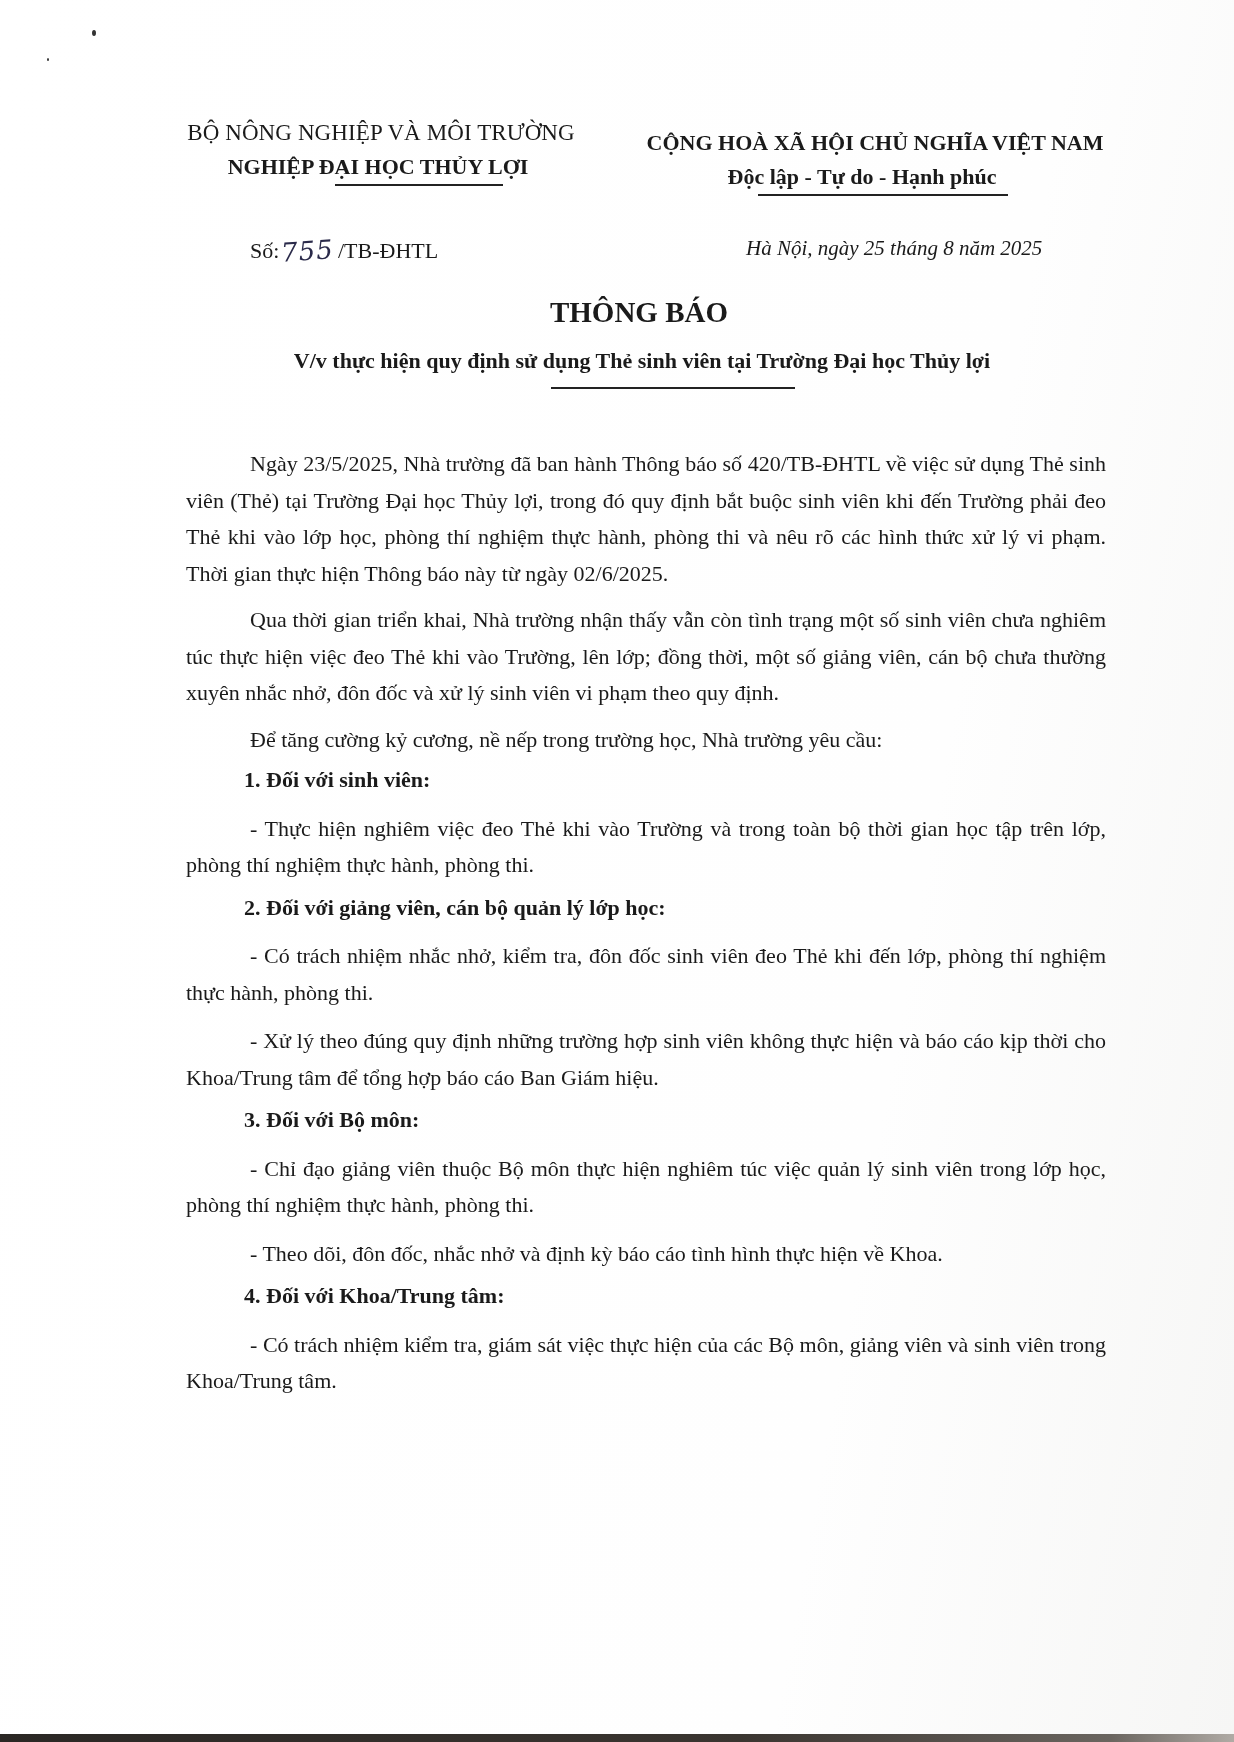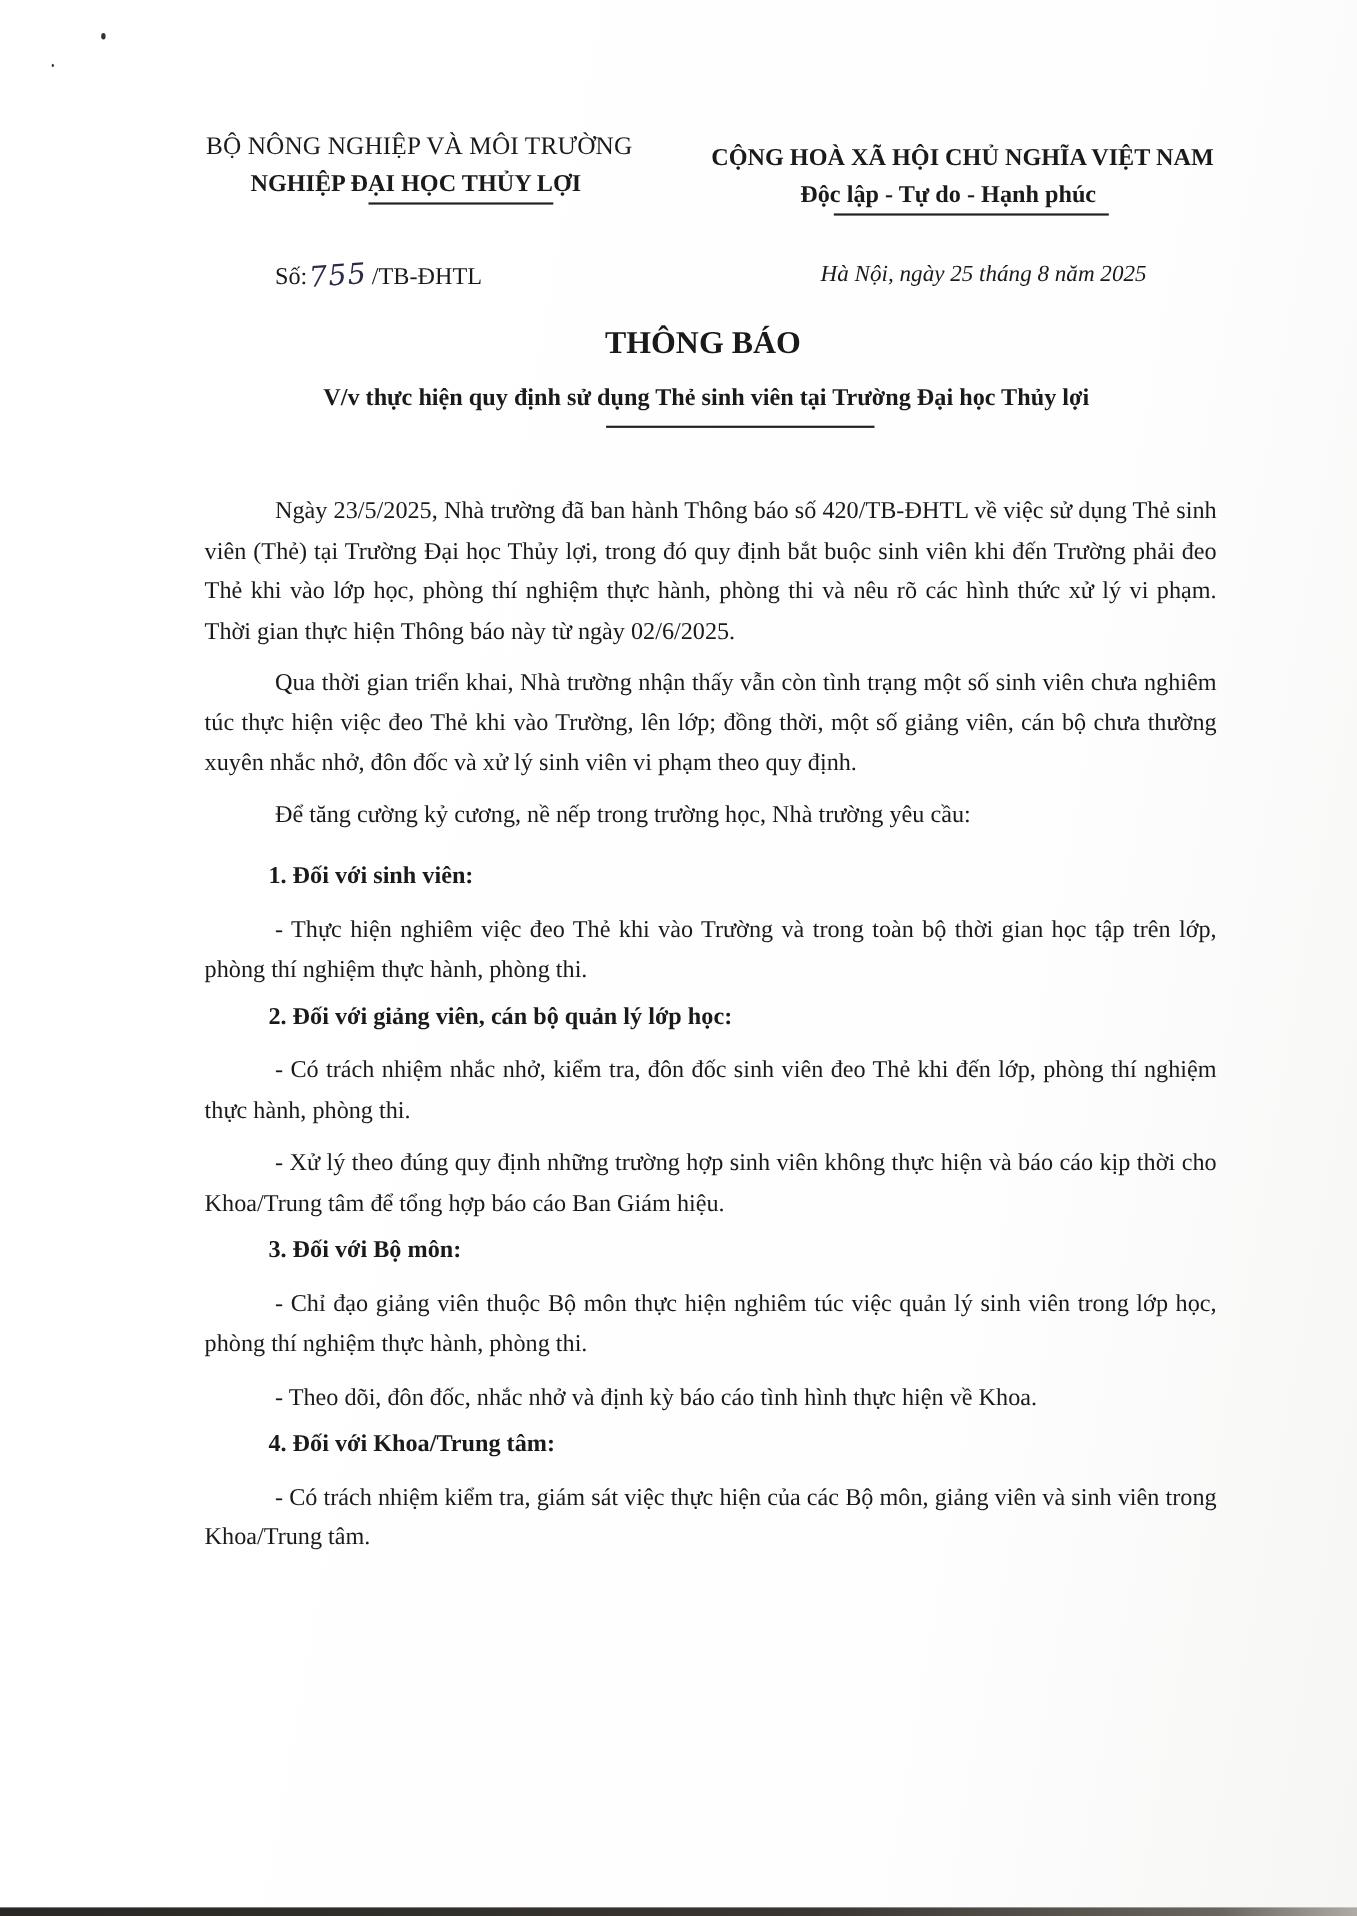--- a/index.html
+++ b/index.html
@@ -181,21 +181,21 @@
 
   <div class="place-date">Hà Nội, ngày 25 tháng 8 năm 2025</div>
 
   <div class="title">THÔNG BÁO</div>
   <div class="subject">V/v thực hiện quy định sử dụng Thẻ sinh viên tại Trường Đại học Thủy lợi</div>
   <div class="rule title"></div>
 
   <div class="body">
     <p class="para">Ngày 23/5/2025, Nhà trường đã ban hành Thông báo số 420/TB-ĐHTL về việc sử dụng Thẻ sinh viên (Thẻ) tại Trường Đại học Thủy lợi, trong đó quy định bắt buộc sinh viên khi đến Trường phải đeo Thẻ khi vào lớp học, phòng thí nghiệm thực hành, phòng thi và nêu rõ các hình thức xử lý vi phạm. Thời gian thực hiện Thông báo này từ ngày 02/6/2025.</p>
     <p class="para">Qua thời gian triển khai, Nhà trường nhận thấy vẫn còn tình trạng một số sinh viên chưa nghiêm túc thực hiện việc đeo Thẻ khi vào Trường, lên lớp; đồng thời, một số giảng viên, cán bộ chưa thường xuyên nhắc nhở, đôn đốc và xử lý sinh viên vi phạm theo quy định.</p>
-    <p class="para" style="margin-bottom:20px;">Để tăng cường kỷ cương, nề nếp trong trường học, Nhà trường yêu cầu:</p>
+    <p class="para" style="margin-bottom:4px;">Để tăng cường kỷ cương, nề nếp trong trường học, Nhà trường yêu cầu:</p>
 
     <p class="heading">1. Đối với sinh viên:</p>
     <p class="bullet">- Thực hiện nghiêm việc đeo Thẻ khi vào Trường và trong toàn bộ thời gian học tập trên lớp, phòng thí nghiệm thực hành, phòng thi.</p>
 
     <p class="heading">2. Đối với giảng viên, cán bộ quản lý lớp học:</p>
     <p class="bullet">- Có trách nhiệm nhắc nhở, kiểm tra, đôn đốc sinh viên đeo Thẻ khi đến lớp, phòng thí nghiệm thực hành, phòng thi.</p>
     <p class="bullet">- Xử lý theo đúng quy định những trường hợp sinh viên không thực hiện và báo cáo kịp thời cho Khoa/Trung tâm để tổng hợp báo cáo Ban Giám hiệu.</p>
 
     <p class="heading">3. Đối với Bộ môn:</p>
     <p class="bullet">- Chỉ đạo giảng viên thuộc Bộ môn thực hiện nghiêm túc việc quản lý sinh viên trong lớp học, phòng thí nghiệm thực hành, phòng thi.</p>

